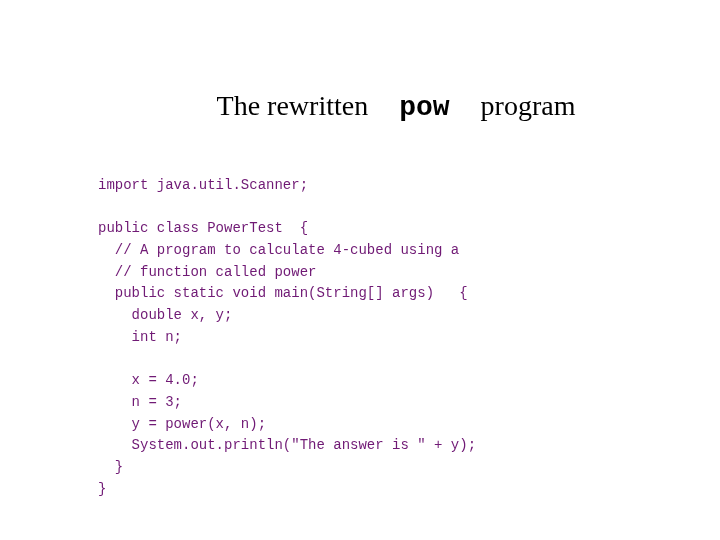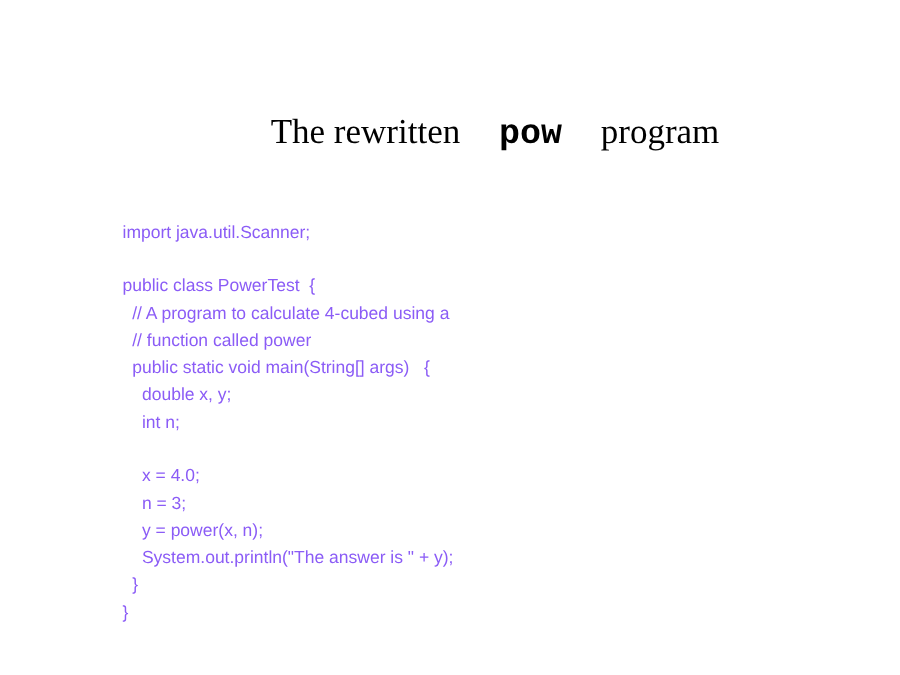--- a/index.html
+++ b/index.html
@@ -35,23 +35,23 @@
       color: #000000;
     }
 
     .title-pow {
       font-family: 'Courier New', Courier, monospace;
       font-size: 28px;
       font-weight: bold;
     }
 
     .code-area {
-      font-family: Liberation Sans, sans-serif;
+      font-family: Liberation Mono, monospace;
       font-size: 14px;
-      color: #8b5cf6;
+      color: #701a75;
       line-height: 1.55;
       white-space: pre;
     }
   </style>
 </head>
 <body>
 
 <div class="page-container">
   <div class="title-area">
     <h1 class="title-text">

